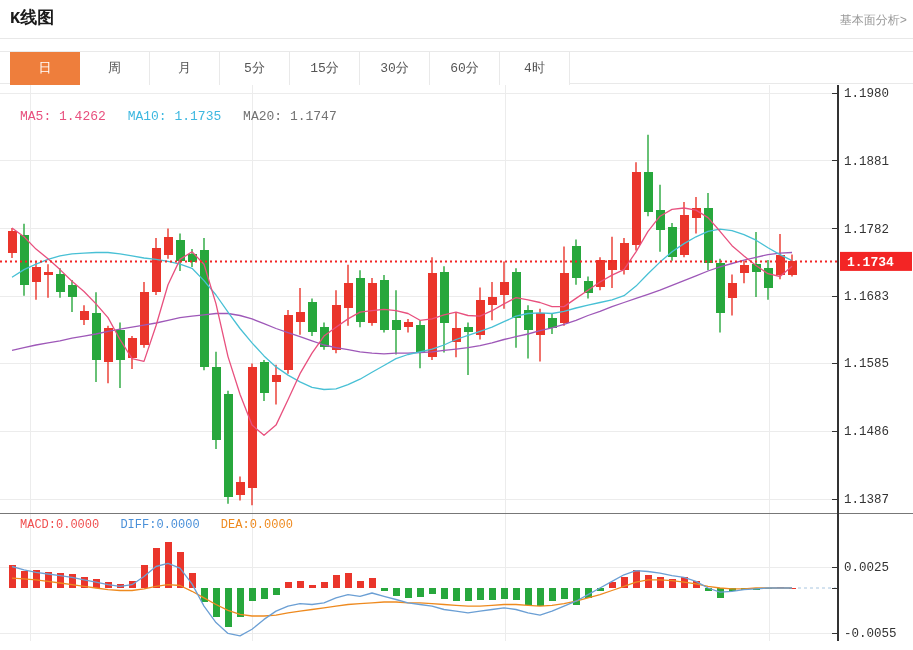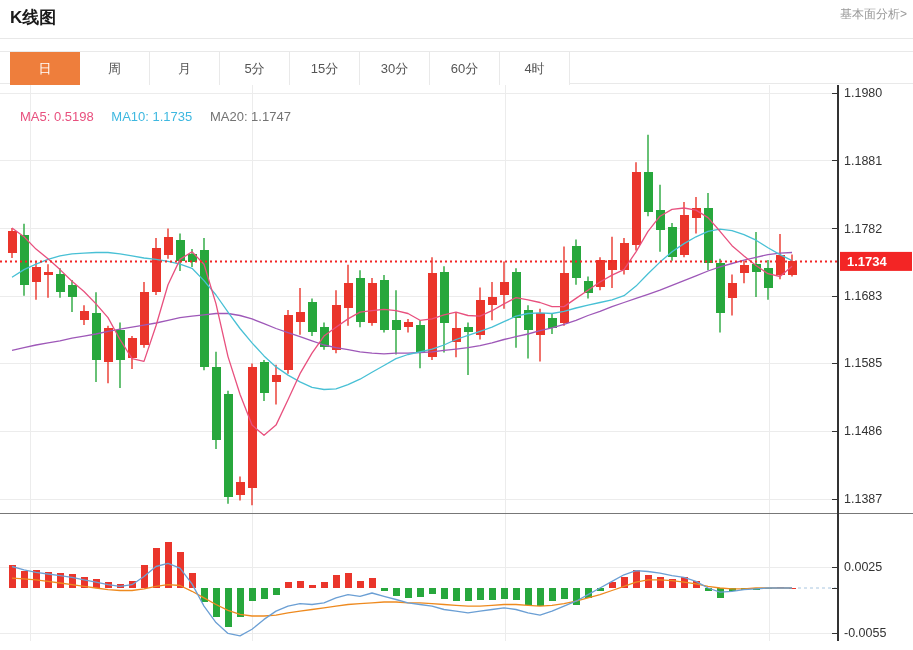--- a/index.html
+++ b/index.html
@@ -1,19 +1,19 @@
 <!DOCTYPE html>
 <html><head>
 <meta charset="utf-8">
 <style>
   html,body{margin:0;padding:0;background:#fff;}
   #app{position:relative;width:913px;height:641px;background:#fff;overflow:hidden;
-       font-family:Liberation Sans, sans-serif;}
+       font-family:Liberation Mono, monospace;}
   .title{position:absolute;top:6px;left:10px;font-size:17px;font-weight:bold;color:#1a1a1a;}
-  .fund-link{position:absolute;top:6px;right:6px;font-size:12px;color:#999;text-decoration:none;cursor:pointer;}
+  .fund-link{position:absolute;top:12px;right:6px;font-size:12px;color:#999;text-decoration:none;cursor:pointer;}
   .top-divider{position:absolute;top:38px;left:0;width:913px;border-top:1px solid #e8e8e8;}
   .tabbar{position:absolute;top:51px;left:0;width:913px;height:33px;box-sizing:border-box;
           border-top:1px solid #e9e9e9;border-bottom:1px solid #e9e9e9;display:flex;padding-left:10px;background:#fff;}
   .tab{width:70px;height:33px;line-height:33px;text-align:center;font-size:13px;color:#555;
        border-right:1px solid #e9e9e9;box-sizing:border-box;cursor:pointer;background:#fff;}
   .tab:first-child{border-left:1px solid #e9e9e9;}
   .tab.selected{background:#ee7e3c;color:#fff;border-color:#ee7e3c;}
   #chart{position:absolute;top:85px;left:0;}
   .overlay{position:absolute;pointer-events:none;white-space:nowrap;}
   .info1{top:92px;left:20px;font-size:13px;}
@@ -309,17 +309,22 @@
         <text x="844" y="571.4" font-size="12.5" fill="#333">0.0025</text>
         <text x="844" y="637.4" font-size="12.5" fill="#333">-0.0055</text>
       </g>
       <g>
         <rect x="840" y="251.9" width="72" height="19" fill="#f32525"></rect>
         <text x="847" y="265.9" font-size="13" font-weight="bold" fill="#fff">1.1734</text>
       </g>
     </svg>
 
   <div class="overlay info2">
-    <span class="m5">MA5: 0.5198</span>
+    <span class="m5">MA5: 1.4262</span>
     <span class="m10">MA10: 1.1735</span>
     <span class="m20">MA20: 1.1747</span>
   </div>
+  <div class="overlay macdinfo">
+    <span class="lmacd">MACD:0.0000</span>
+    <span class="ldiff">DIFF:0.0000</span>
+    <span class="ldea">DEA:0.0000</span>
+  </div>
 </div>
 
 </body></html>

